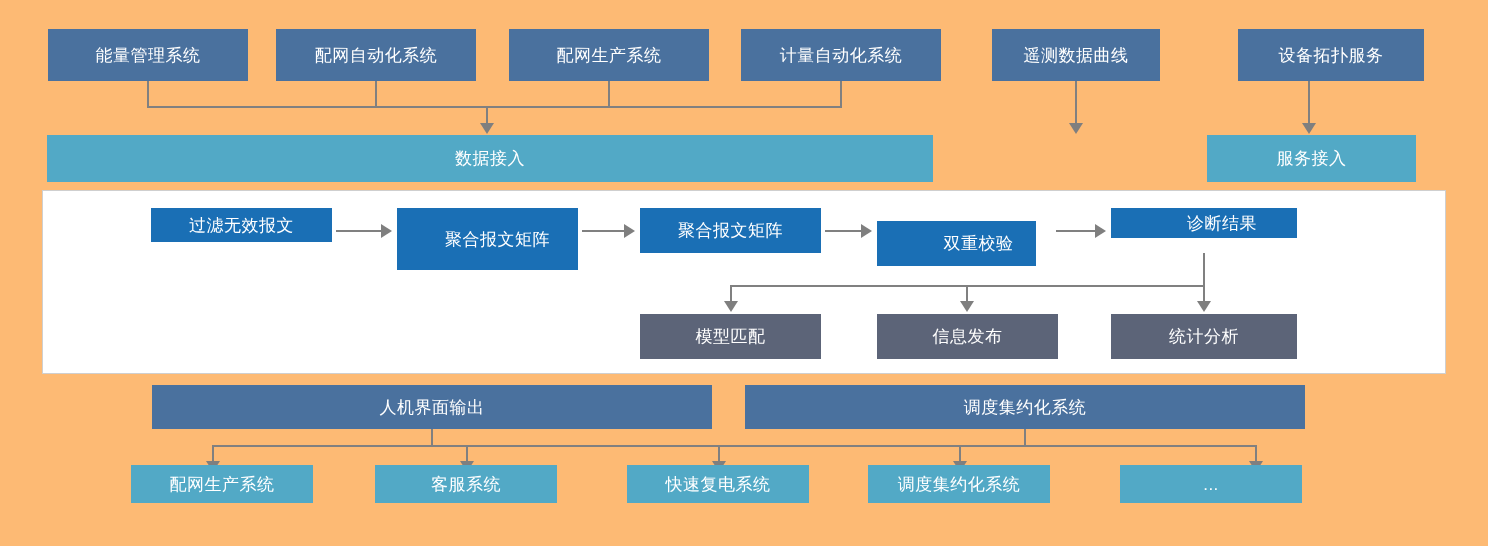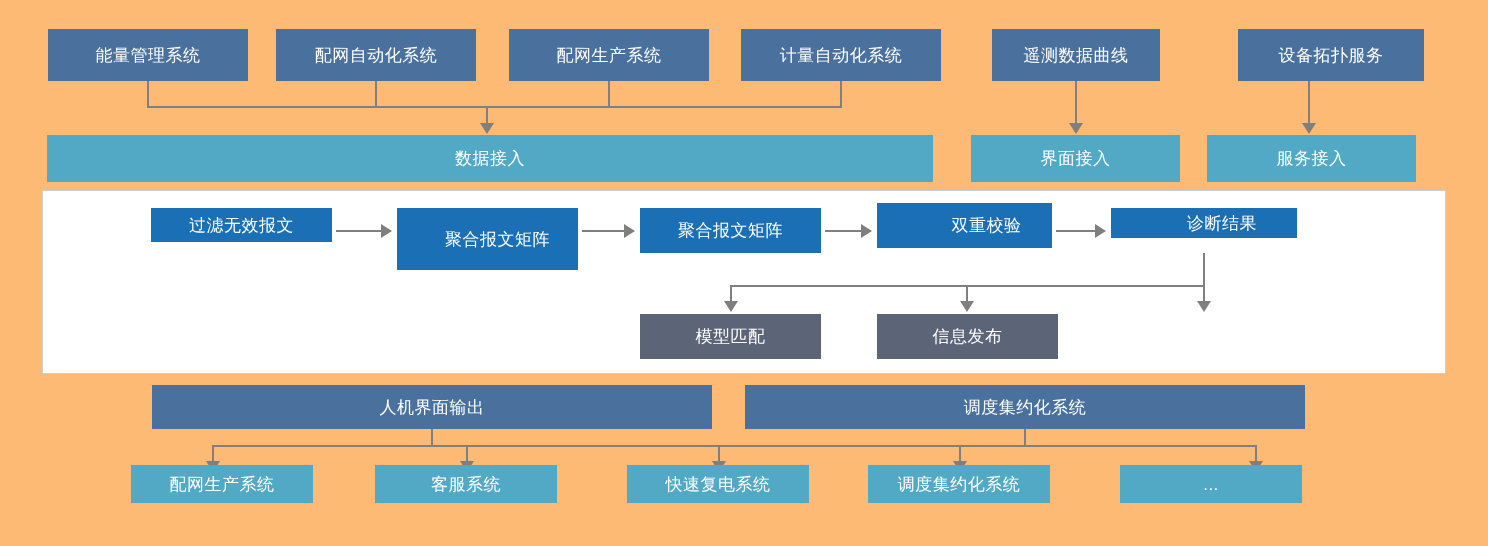--- a/index.html
+++ b/index.html
@@ -108,39 +108,36 @@
   <div class="arrow-down" style="left:480px; top:123px;"></div>
 
   <div class="ln v" style="left:1075px; top:81px; height:45px;"></div>
   <div class="arrow-down" style="left:1069px; top:123px;"></div>
   <div class="ln v" style="left:1308px; top:81px; height:45px;"></div>
   <div class="arrow-down" style="left:1302px; top:123px;"></div>
 
   <div class="box teal" style="left:47px; top:135px; width:886px; height:47px;">
     <span>数据接入</span>
   </div>
-  <div class="box teal" style="left:971px; top:135px; width:209px; height:47px;">
-    <span>界面接入</span>
-  </div>
   <div class="box teal" style="left:1207px; top:135px; width:209px; height:47px;">
     <span>服务接入</span>
   </div>
 
   <div id="process-panel"></div>
 
   <div class="box bright" style="left:151px; top:208px; width:181px; height:34px;">
     <span>过滤无效报文</span>
   </div>
   <div class="box bright" style="left:397px; top:208px; width:181px; height:62px;padding-left:20px;">
     <span>聚合报文矩阵</span>
   </div>
   <div class="box bright" style="left:640px; top:208px; width:181px; height:45px;">
     <span>聚合报文矩阵</span>
   </div>
-  <div class="box bright" style="left:877px; top:203px; width:175px; height:45px;padding-left:44px;">
+  <div class="box bright" style="left:877px; top:221px; width:159px; height:45px;padding-left:44px;">
     <span>双重校验</span>
   </div>
   <div class="box bright" style="left:1111px; top:208px; width:186px; height:30px;padding-left:36px;">
     <span>诊断结果</span>
   </div>
 
   <div class="ln h" style="left:336px; top:230px; width:46px;"></div>
   <div class="arrow-right" style="left:381px; top:224px;"></div>
 
   <div class="ln h" style="left:582px; top:230px; width:43px;"></div>
@@ -160,20 +157,23 @@
   <div class="arrow-down" style="left:960px; top:301px;"></div>
   <div class="ln v" style="left:1203px; top:285px; height:19px;"></div>
   <div class="arrow-down" style="left:1197px; top:301px;"></div>
 
   <div class="box slate" style="left:877px; top:314px; width:181px; height:45px;">
     <span>信息发布</span>
   </div>
   <div class="box slate" style="left:640px; top:314px; width:181px; height:45px;">
     <span>模型匹配</span>
   </div>
+  <div class="box slate" style="left:1111px; top:314px; width:186px; height:45px;">
+    <span>统计分析</span>
+  </div>
 
   <div class="box steel" style="left:152px; top:385px; width:560px; height:44px;">
     <span>人机界面输出</span>
   </div>
   <div class="box steel" style="left:745px; top:385px; width:560px; height:44px;">
     <span>调度集约化系统</span>
   </div>
 
   <div class="ln v" style="left:431px; top:429px; height:17px;"></div>
   <div class="ln h" style="left:212px; top:445px; width:500px;"></div>

